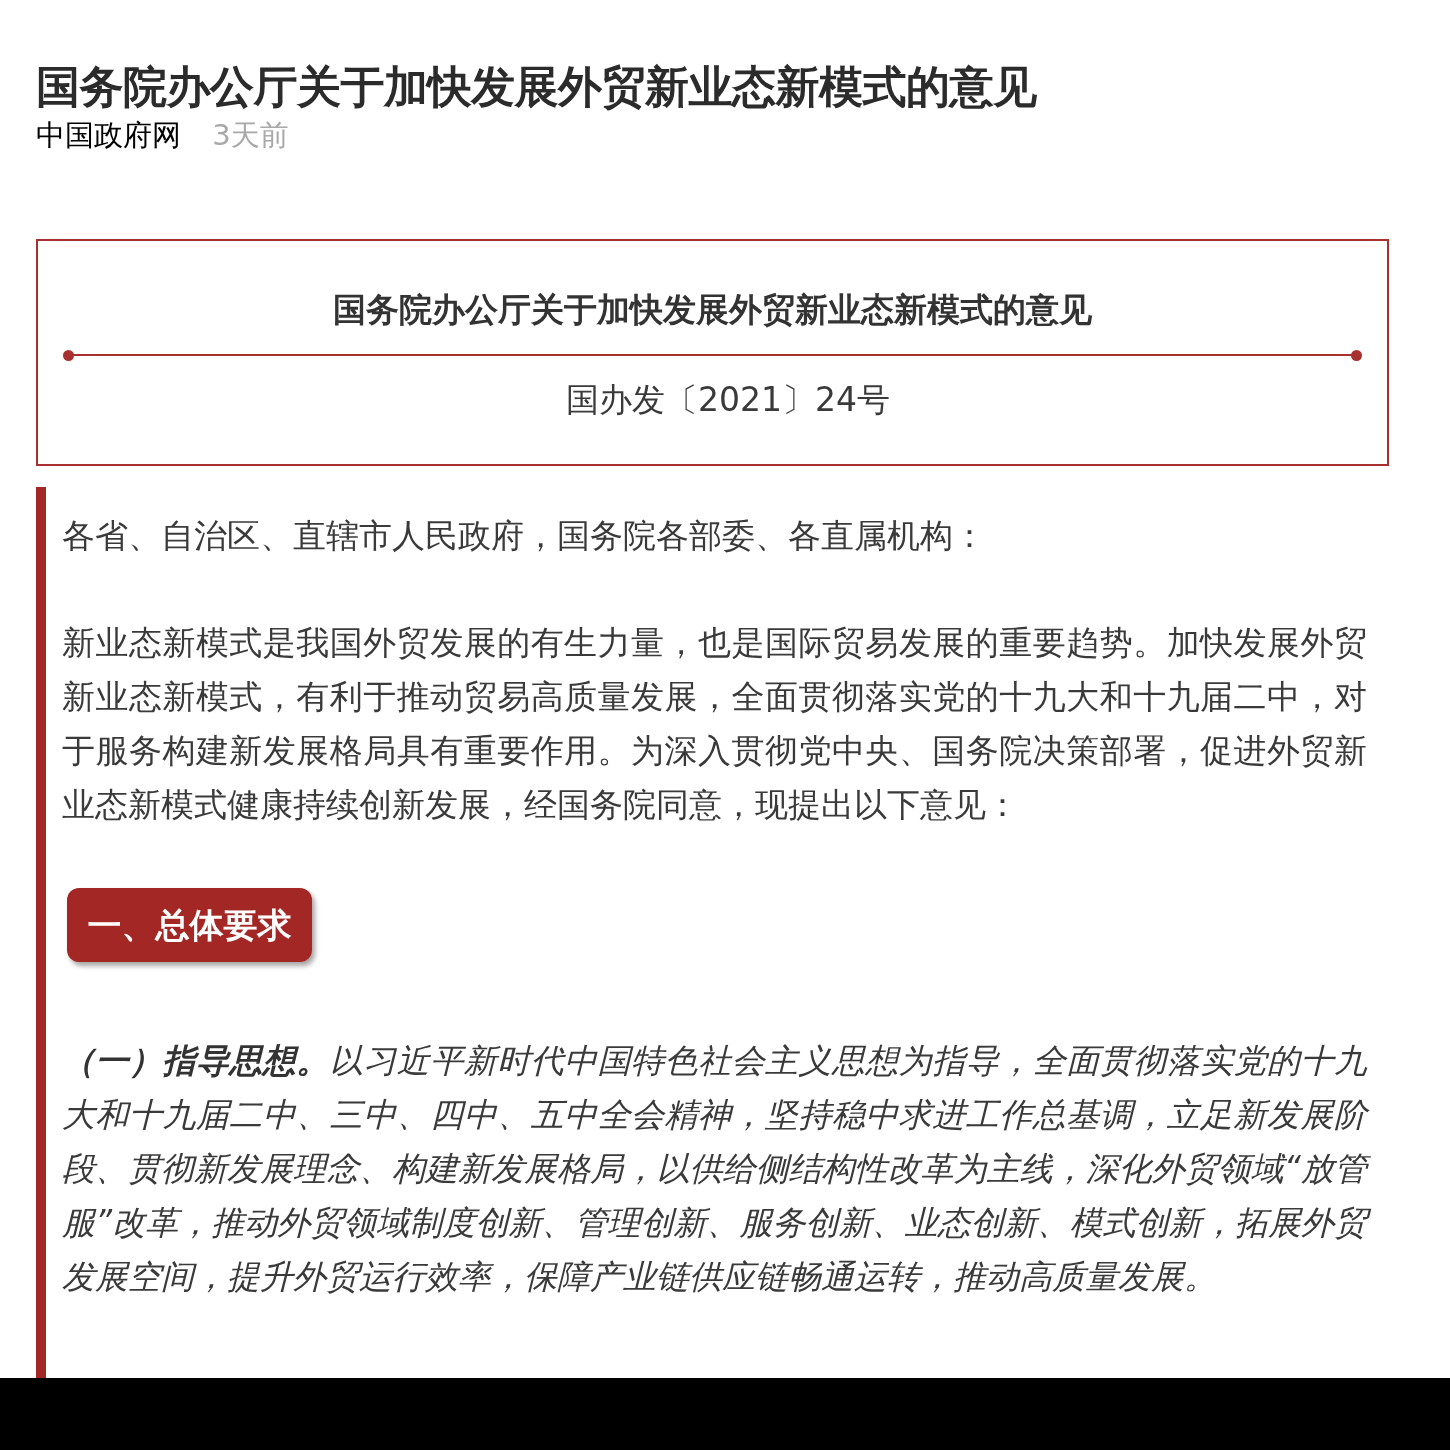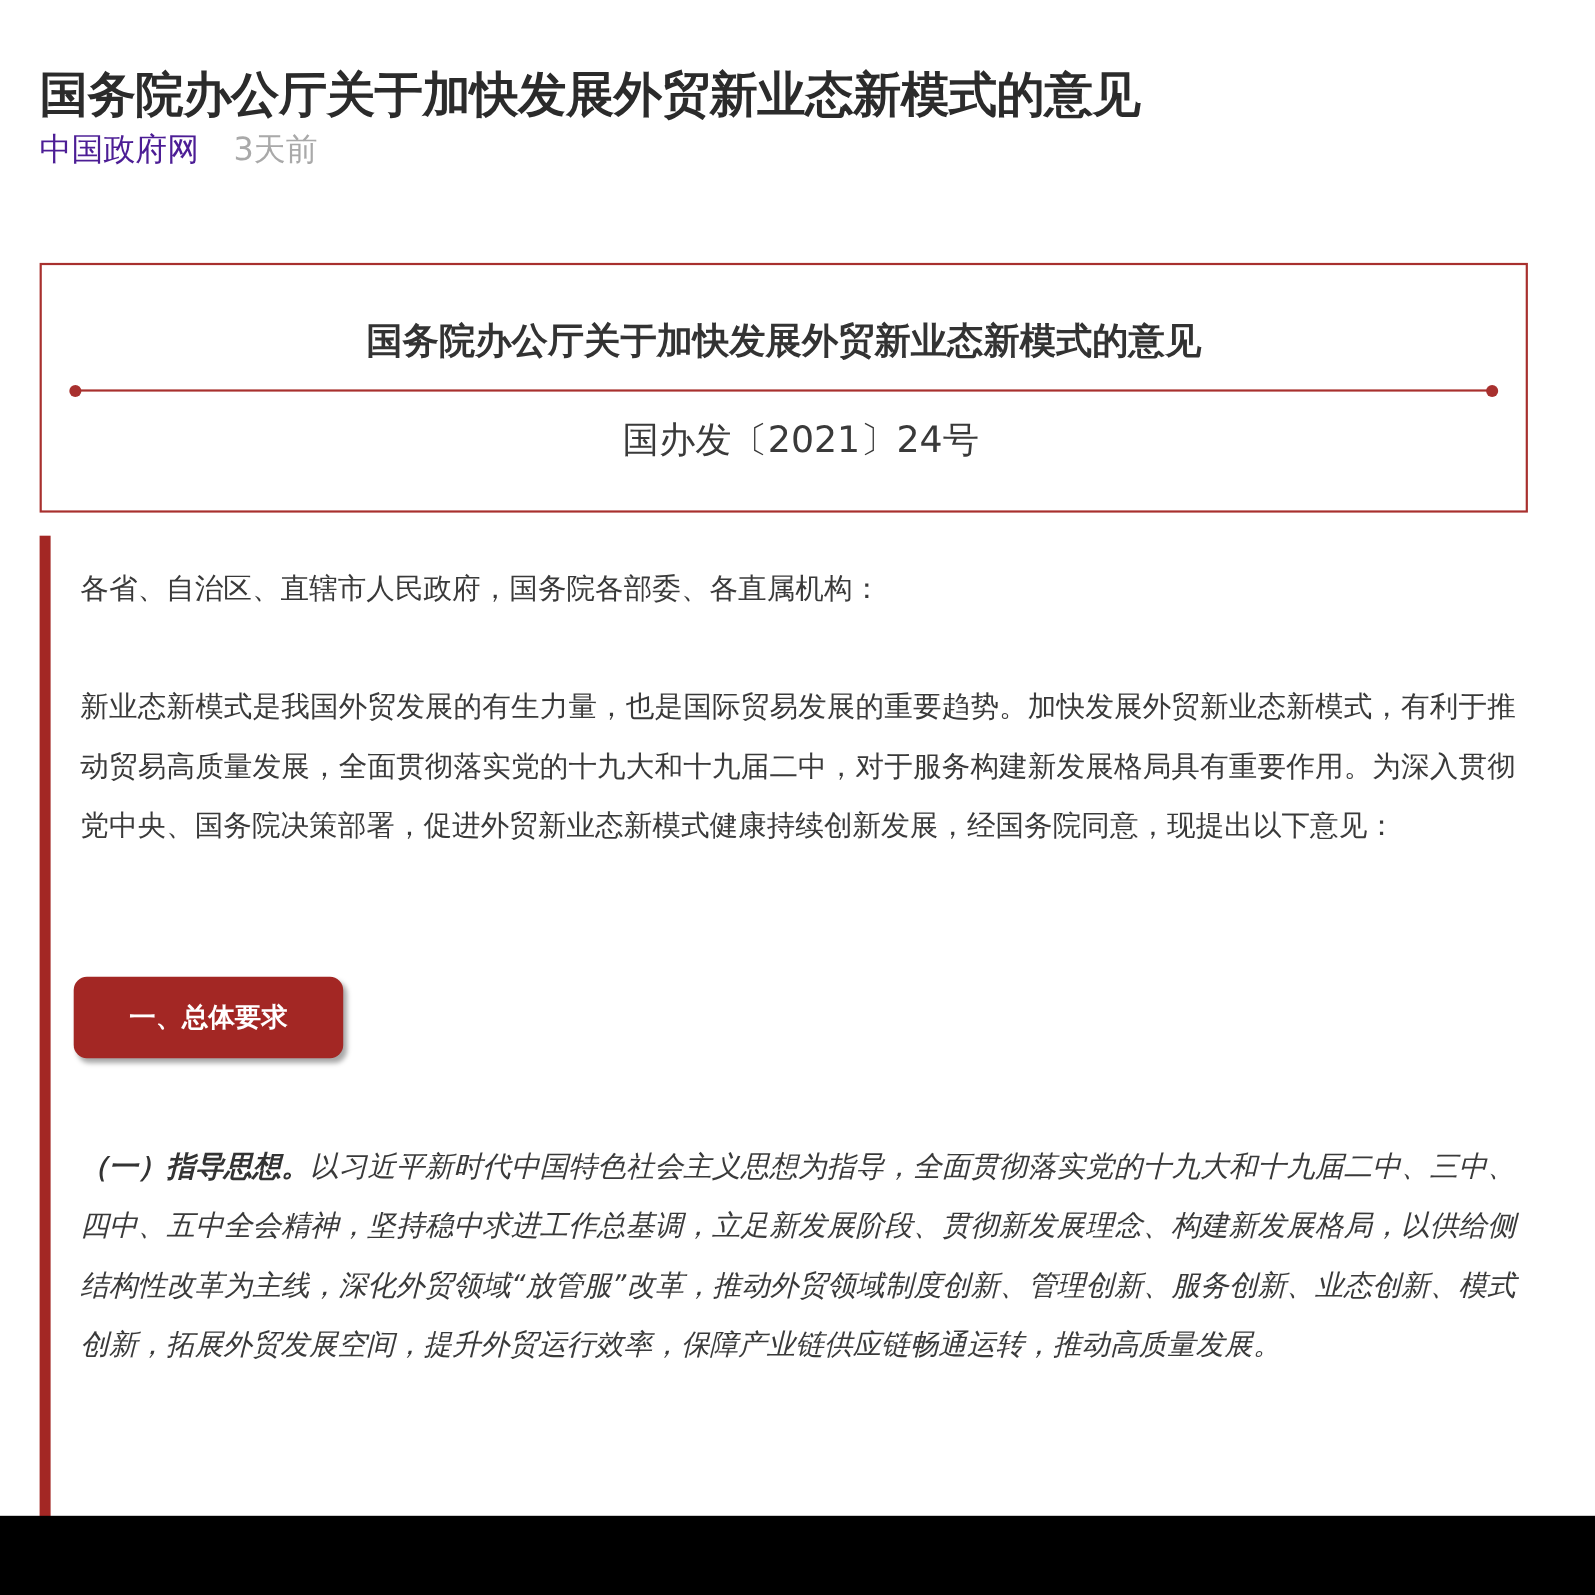--- a/index.html
+++ b/index.html
@@ -28,21 +28,21 @@
   }
   .meta {
     position: absolute;
     left: 36px;
     top: 114px;
     font-size: 29px;
     line-height: 42px;
     white-space: nowrap;
   }
   .meta .source {
-    color: #4c1d95;
+    color: #000000;
     margin-right: 22px;
   }
   .meta .time {
     color: #a9a9a9;
   }
   .doc-card {
     position: absolute;
     left: 36px;
     top: 239px;
     width: 1349px;
@@ -102,23 +102,23 @@
   .body-block .left-bar {
     position: absolute;
     left: 0;
     top: 0;
     width: 10px;
     height: 100%;
     background: #a32724;
   }
   .para {
     position: absolute;
-    left: 37px;
+    left: 26px;
     width: 1305px;
-    font-size: 26px;
+    font-size: 33px;
     line-height: 54px;
     color: #3a3a3a;
     text-align: justify;
     text-justify: inter-character;
   }
   .para.addressee { top: 22px; }
   .para.intro { top: 129px; }
   .para.guideline { top: 1046px; top: 547px; font-style: italic; }
   .para .lead {
     font-weight: bold;
@@ -127,21 +127,21 @@
   .section-pill {
     position: absolute;
     left: 31px;
     top: 401px;
     width: 245px;
     height: 74px;
     background: #a32724;
     border-radius: 12px;
     box-shadow: 3px 4px 5px rgba(0,0,0,0.35);
     color: #ffffff;
-    font-size: 24px;
+    font-size: 34px;
     font-weight: bold;
     line-height: 74px;
     text-align: center;
     white-space: nowrap;
   }
   .bottom-bar {
     position: absolute;
     left: 0;
     top: 1378px;
     width: 1450px;

